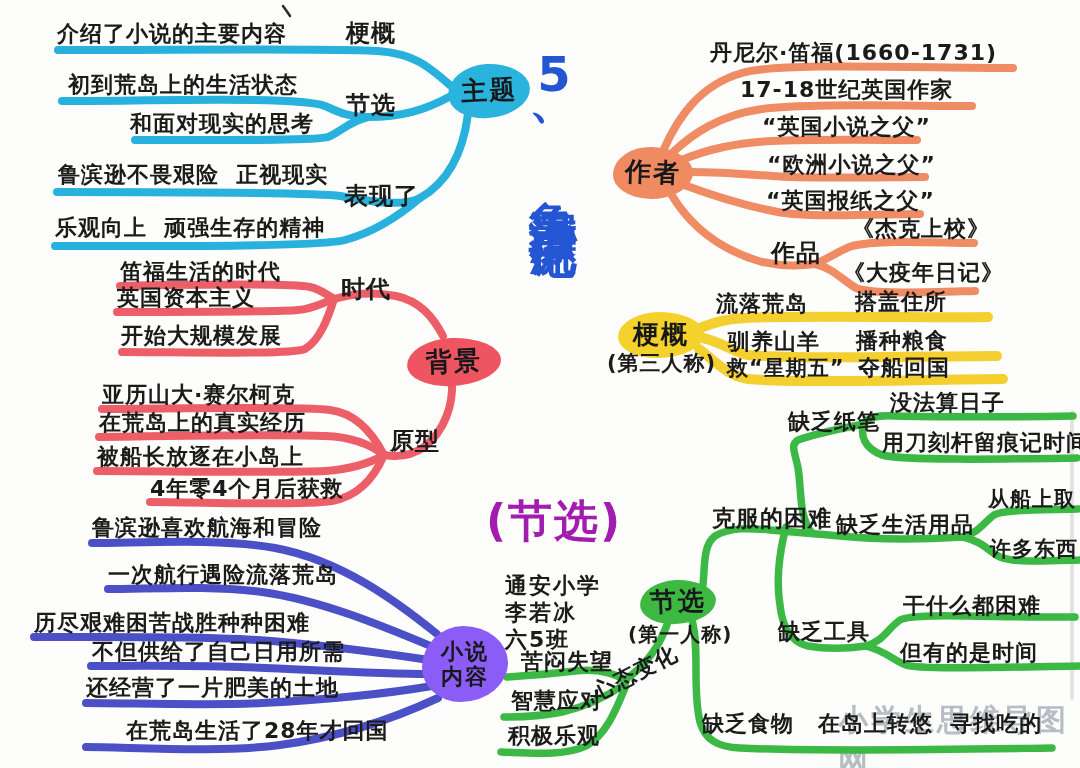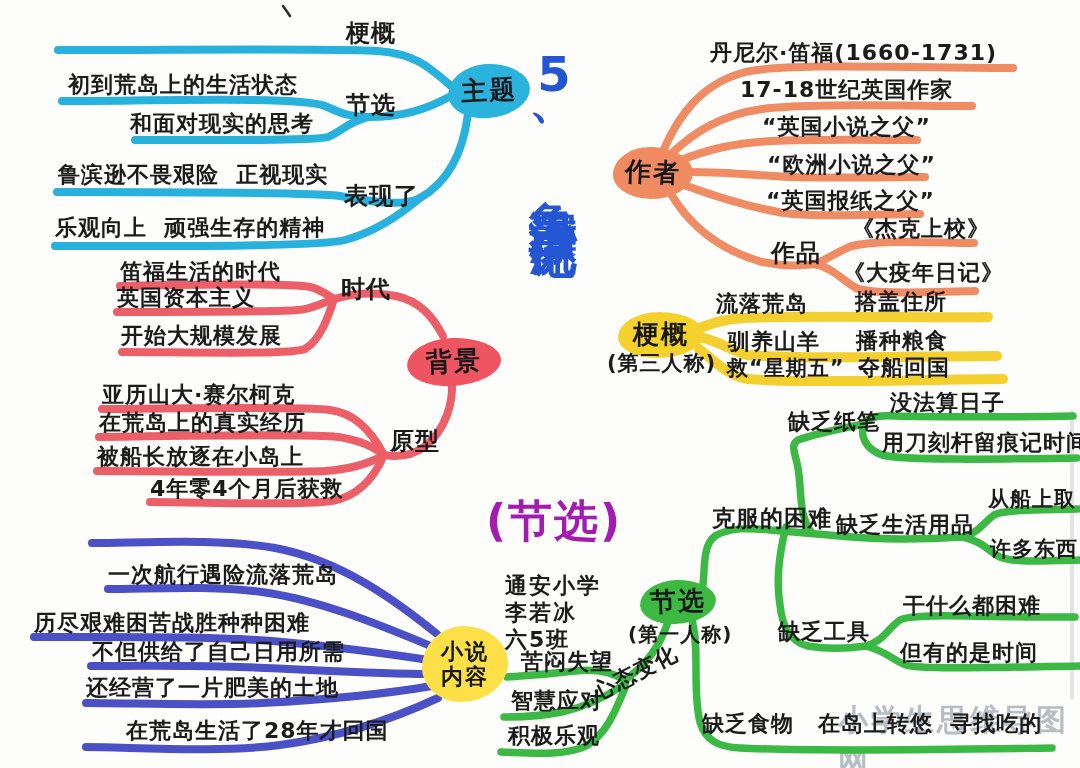--- a/index.html
+++ b/index.html
@@ -104,54 +104,56 @@
     <div>李若冰</div>
     <div>六5班</div>
   </div>
 
   <div class="node" style="left:448px;top:64px;width:82px;height:54px;background:#2ab3dd;font-size:26px;transform:rotate(-3deg);">
     <span class="inner">主题</span>
     </div>
   <div class="node" style="left:407px;top:338px;width:94px;height:48px;background:#ee5560;font-size:26px;transform:rotate(-2deg);">
     <span class="inner">背景</span>
     </div>
-  <div class="node" style="left:422px;top:626px;width:86px;height:76px;background:#fde047;font-size:22px;">
+  <div class="node" style="left:422px;top:626px;width:86px;height:76px;background:#8b5cf6;font-size:22px;">
     <span class="inner">
       <span style="display:block;">小说</span>
       <span style="display:block;">内容</span>
     </span>
     </div>
   <div class="node" style="left:613px;top:147px;width:80px;height:52px;background:#f08a60;font-size:26px;transform:rotate(2deg);">
     <span class="inner">作者</span>
     </div>
   <div class="node" style="left:618px;top:312px;width:86px;height:46px;background:#f4d12b;font-size:26px;">
     <span class="inner">梗概</span>
     </div>
   <div class="node" style="left:640px;top:580px;width:76px;height:44px;background:#3db942;font-size:26px;transform:rotate(-2deg);">
     <span class="inner">节选</span>
     </div>
 
+  <div class="lbl" style="left:57px;top:22px;font-size:22px;">介绍了小说的主要内容</div>
   <div class="lbl blabel" style="left:346px;top:21px;font-size:24px;">梗概</div>
   <div class="lbl" style="left:68px;top:73px;font-size:22px;">初到荒岛上的生活状态</div>
   <div class="lbl blabel" style="left:346px;top:93px;font-size:24px;">节选</div>
   <div class="lbl" style="left:130px;top:112px;font-size:22px;">和面对现实的思考</div>
   <div class="lbl" style="left:58px;top:163px;font-size:22px;">鲁滨逊不畏艰险  正视现实</div>
   <div class="lbl blabel" style="left:344px;top:184px;font-size:24px;">表现了</div>
   <div class="lbl" style="left:55px;top:216px;font-size:22px;text-align:center;">乐观向上  顽强生存的精神</div>
 
   <div class="lbl" style="left:120px;top:260px;font-size:22px;">笛福生活的时代</div>
   <div class="lbl blabel" style="left:341px;top:277px;font-size:24px;">时代</div>
   <div class="lbl" style="left:117px;top:286px;font-size:22px;">英国资本主义</div>
   <div class="lbl" style="left:121px;top:324px;font-size:22px;">开始大规模发展</div>
   <div class="lbl" style="left:102px;top:383px;font-size:22px;">亚历山大·赛尔柯克</div>
   <div class="lbl" style="left:99px;top:411px;font-size:22px;">在荒岛上的真实经历</div>
   <div class="lbl blabel" style="left:390px;top:429px;font-size:24px;">原型</div>
   <div class="lbl" style="left:97px;top:445px;font-size:22px;">被船长放逐在小岛上</div>
   <div class="lbl" style="left:150px;top:477px;font-size:22px;">4年零4个月后获救</div>
 
+  <div class="lbl" style="left:92px;top:516px;font-size:22px;">鲁滨逊喜欢航海和冒险</div>
   <div class="lbl" style="left:108px;top:563px;font-size:22px;">一次航行遇险流落荒岛</div>
   <div class="lbl" style="left:34px;top:611px;font-size:22px;">历尽艰难困苦战胜种种困难</div>
   <div class="lbl" style="left:92px;top:640px;font-size:22px;">不但供给了自己日用所需</div>
   <div class="lbl" style="left:86px;top:676px;font-size:22px;">还经营了一片肥美的土地</div>
   <div class="lbl" style="left:86px;top:719px;font-size:22px;margin-left:40px;">在荒岛生活了28年才回国</div>
 
   <div class="lbl" style="left:710px;top:41px;font-size:22px;">丹尼尔·笛福(1660-1731)</div>
   <div class="lbl" style="left:740px;top:78px;font-size:22px;">17-18世纪英国作家</div>
   <div class="lbl" style="left:762px;top:115px;font-size:22px;">“英国小说之父”</div>
   <div class="lbl" style="left:767px;top:153px;font-size:22px;">“欧洲小说之父”</div>

